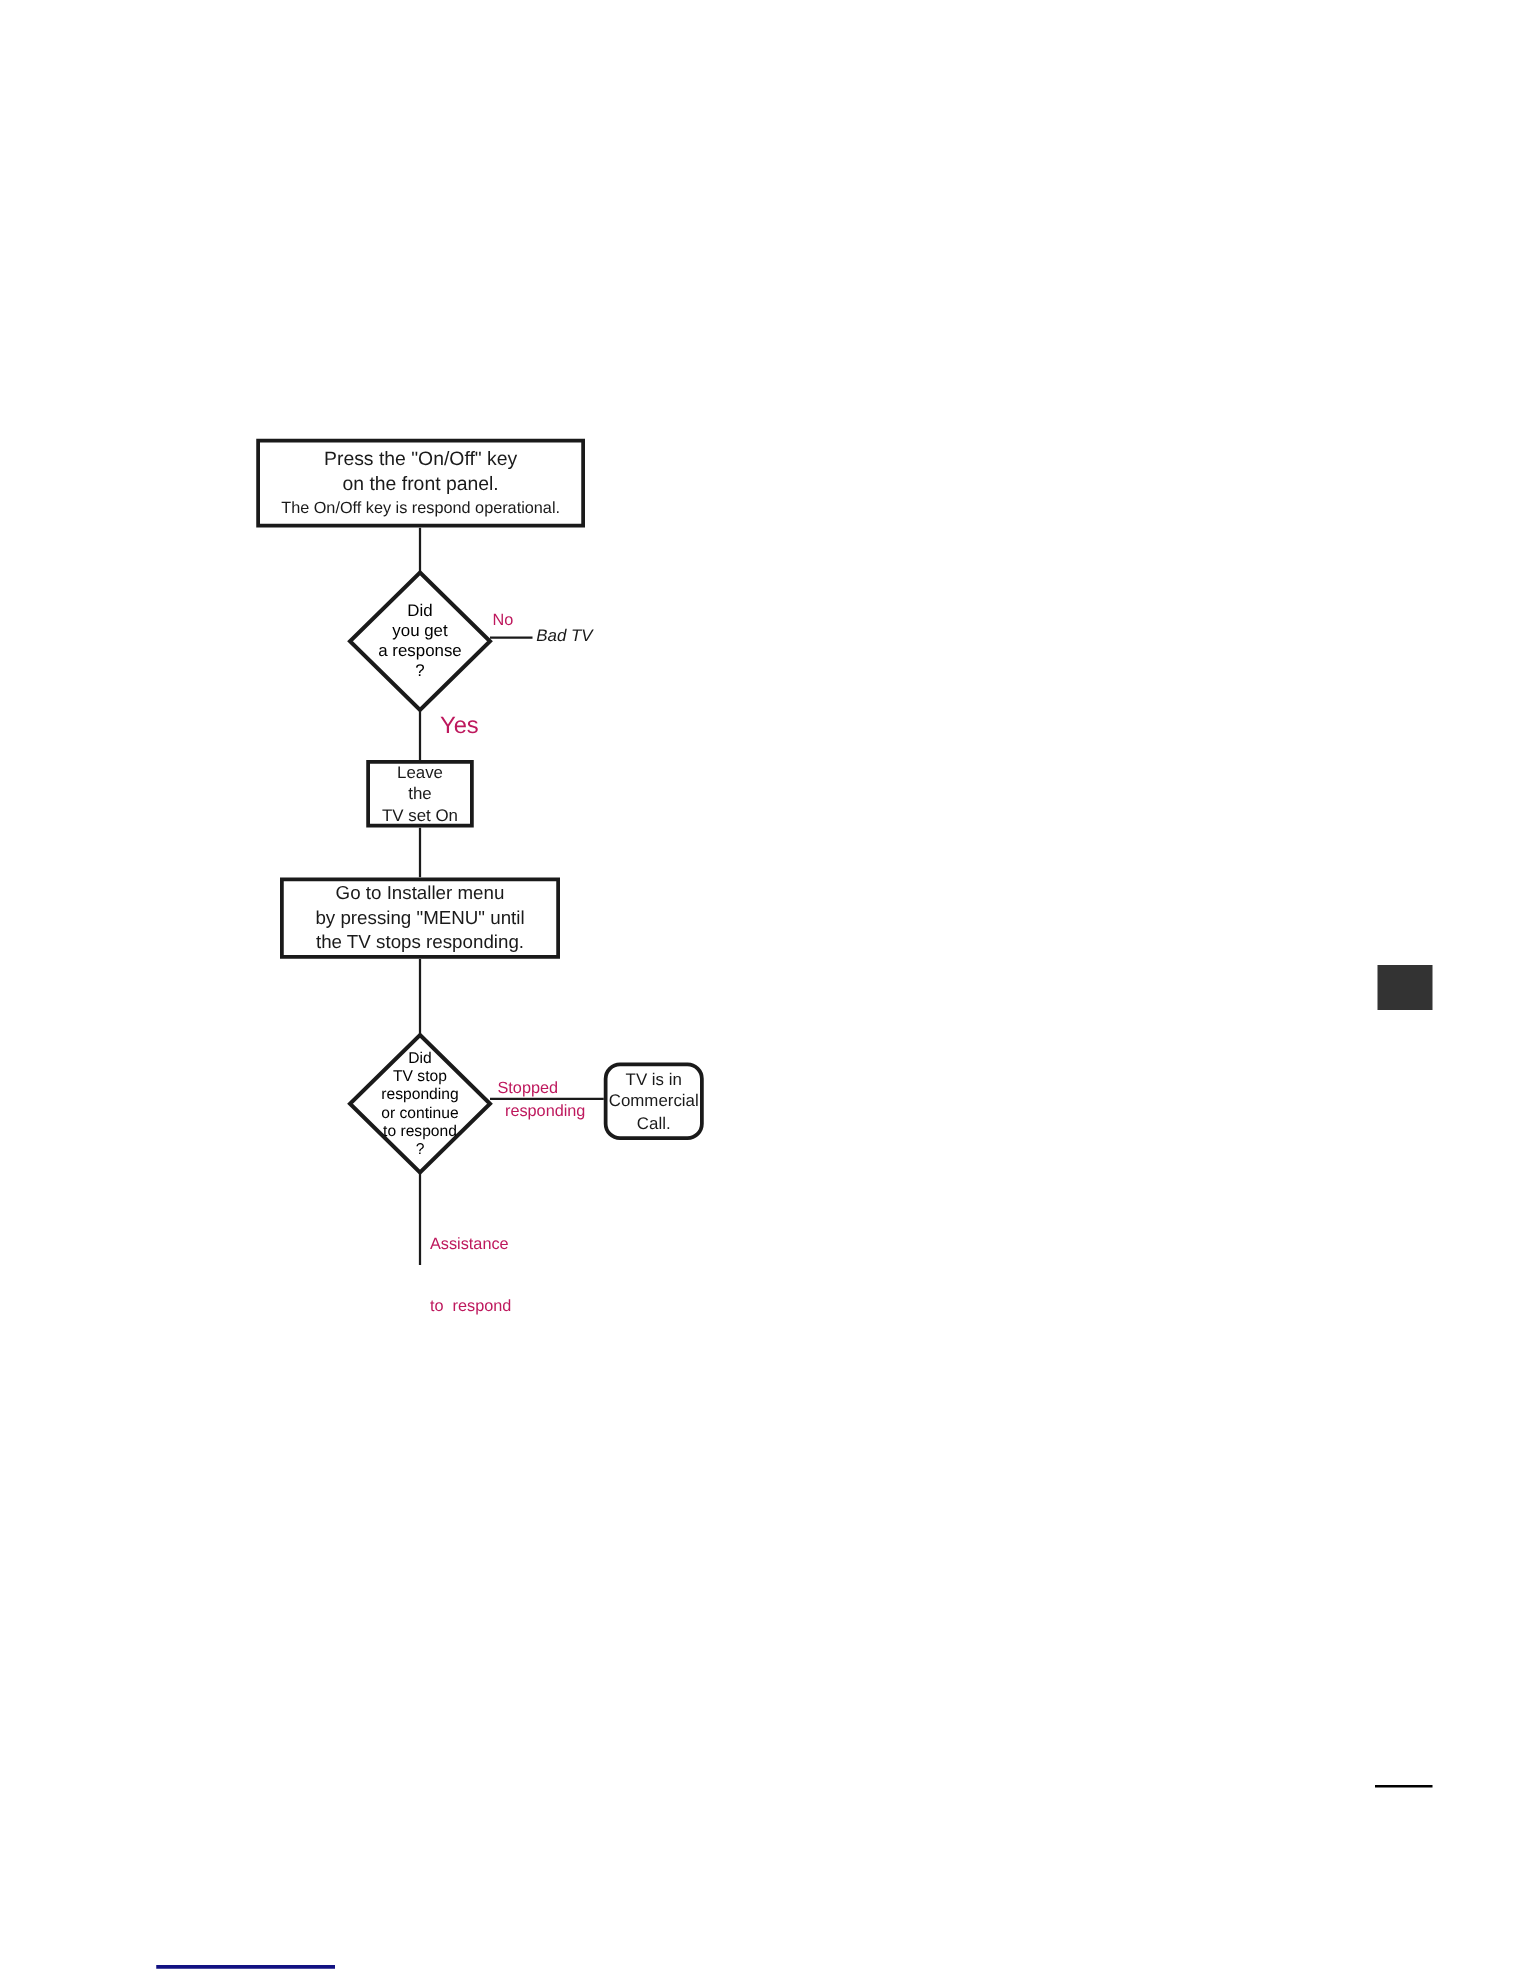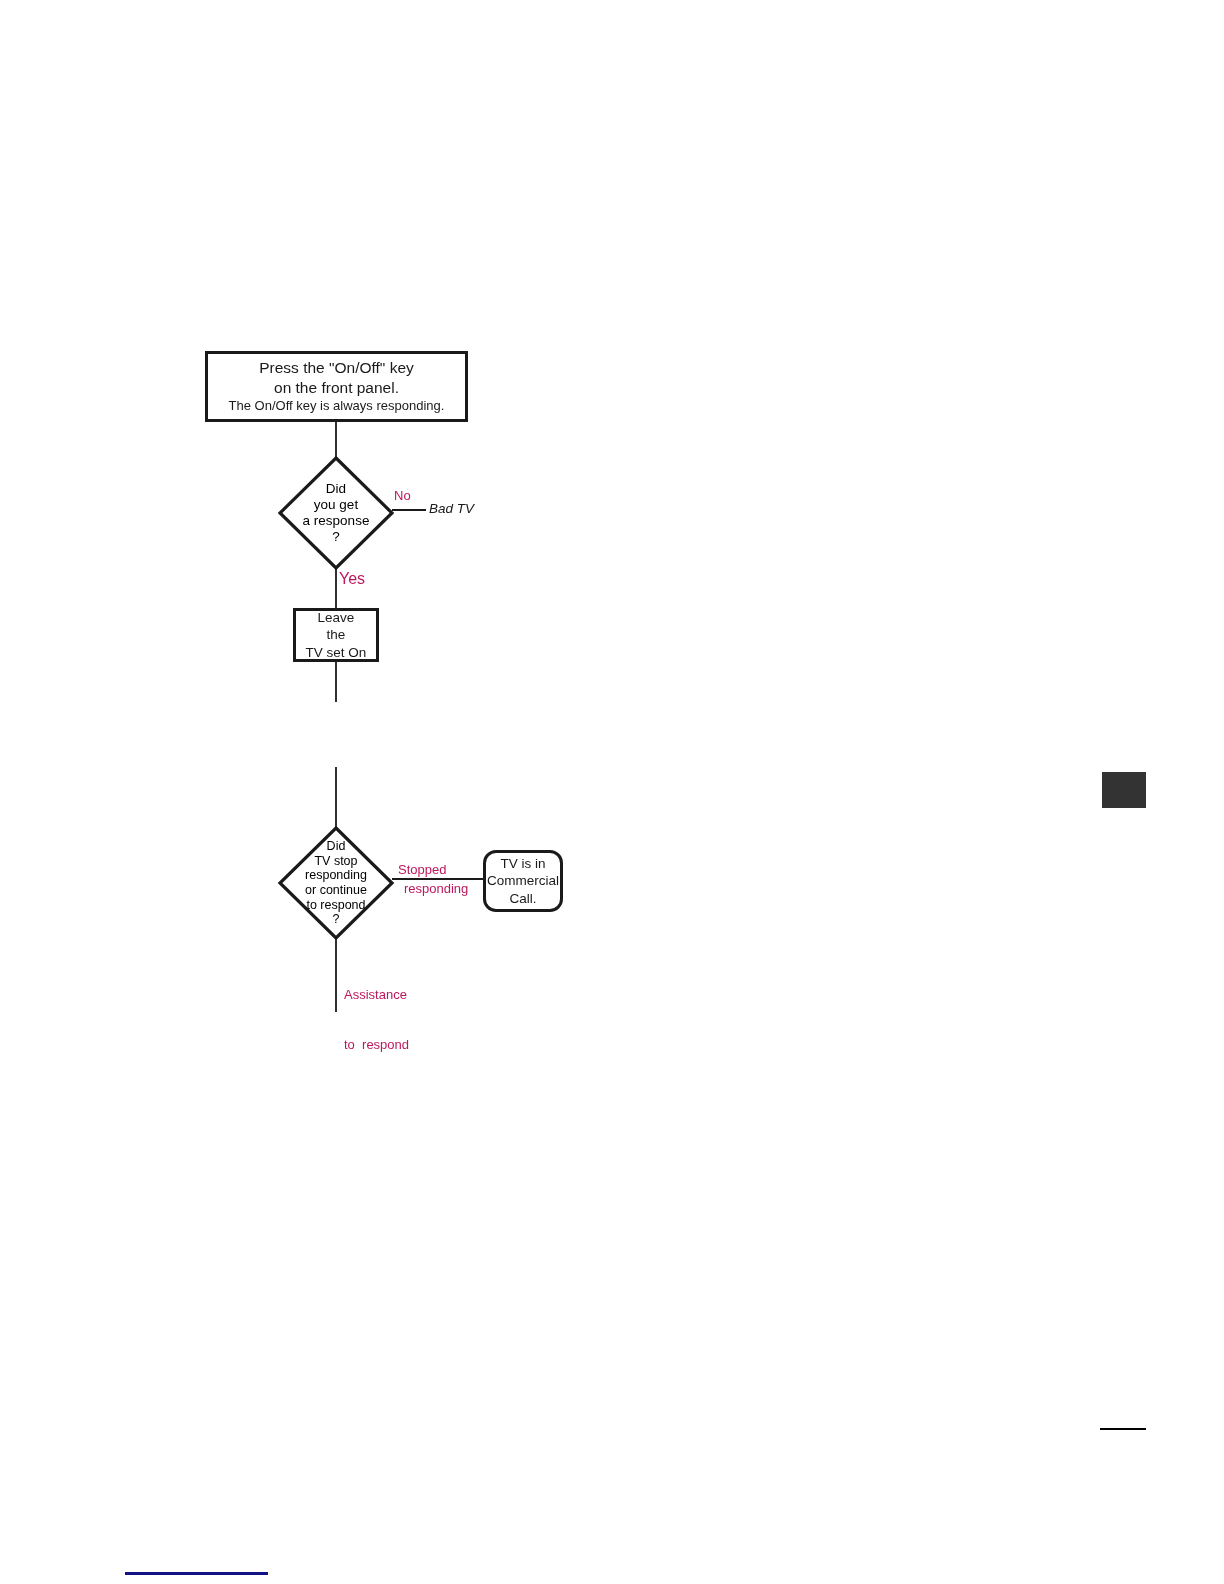--- a/index.html
+++ b/index.html
@@ -139,21 +139,21 @@
   #label-diamond-response {
     left: 280px; top: 458px; width: 112px; height: 110px;
     font-size: 13.5px;
   }
   #label-diamond-stop-respond {
     left: 280px; top: 828px; width: 112px; height: 110px;
     font-size: 12.5px;
   }
 
   #label-no        { left: 394px; top: 488px; font-size: 13px; }
-  #label-yes       { left: 339px; top: 569px; font-size: 16px; }
+  #label-yes       { left: 352px; top: 569px; font-size: 19px; }
   #label-bad-tv    { left: 429px; top: 501px; font-size: 13.5px; font-style: italic; }
   #label-stopped   { left: 398px; top: 862px; font-size: 13px; }
   #label-responding{ left: 404px; top: 881px; font-size: 13px; }
   #label-continued { left: 344px; top: 954px; font-size: 13px; line-height: 1.28; }
 </style>
 </head>
 <body>
 
 <div id="page-sheet">
 
@@ -175,41 +175,48 @@
       <line x1="336" y1="662" x2="336" y2="702" stroke="#1a1a1a" stroke-width="1.8"></line>
       <line x1="336" y1="767" x2="336" y2="828" stroke="#1a1a1a" stroke-width="1.8"></line>
       <line x1="392" y1="879" x2="483" y2="879" stroke="#1a1a1a" stroke-width="1.8"></line>
       <line x1="336" y1="938" x2="336" y2="1012" stroke="#1a1a1a" stroke-width="1.8"></line>
     </svg>
 
     <div class="node proc-box" id="node-press-onoff">
       <div class="body">
         <div class="line1">Press the "On/Off" key</div>
         <div class="line2">on the front panel.</div>
-        <div class="line3">The On/Off key is always responding.</div>
+        <div class="line3">The On/Off key is respond operational.</div>
       </div>
     </div>
 
     <div class="diamond-label" id="label-diamond-response">Did
 you get
 a response
 ?</div>
 
     <div class="edge-label" id="label-no">No</div>
     <div class="terminal-text" id="label-bad-tv">Bad TV</div>
     <div class="edge-label" id="label-yes">Yes</div>
 
     <div class="node proc-box" id="node-leave-tv-on">
       <div class="body">
         <div>Leave</div>
         <div>the</div>
         <div>TV set On</div>
       </div>
     </div>
 
+    <div class="node proc-box" id="node-installer-menu">
+      <div class="body">
+        <div>Go to Installer menu</div>
+        <div>by pressing "MENU" until</div>
+        <div>the TV stops responding.</div>
+      </div>
+    </div>
 
     <div class="diamond-label" id="label-diamond-stop-respond">Did
 TV stop
 responding
 or continue
 to respond
 ?</div>
 
     <div class="edge-label" id="label-stopped">Stopped</div>
     <div class="edge-label" id="label-responding">responding</div>

